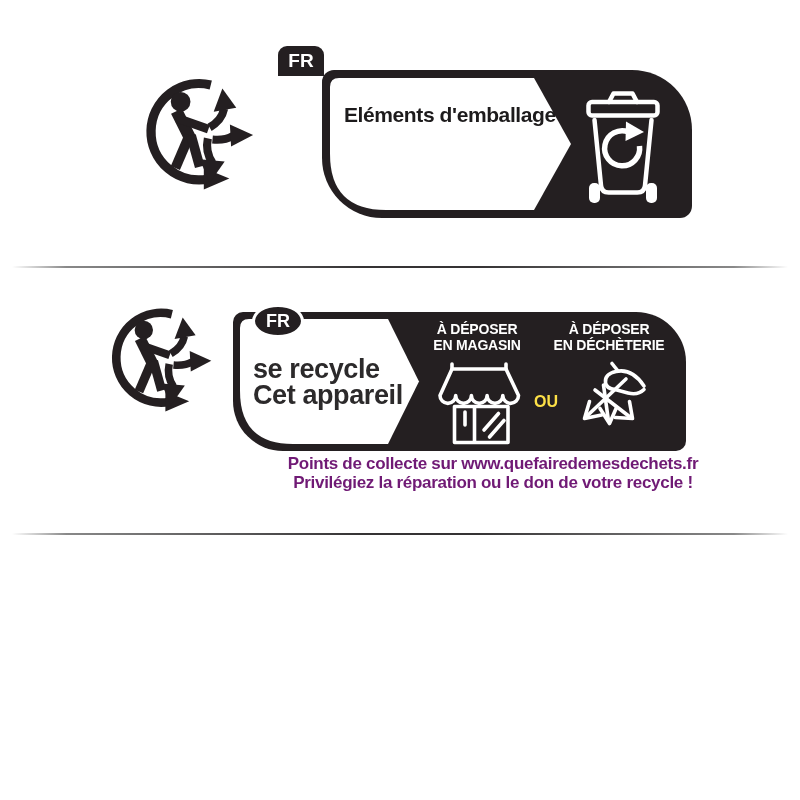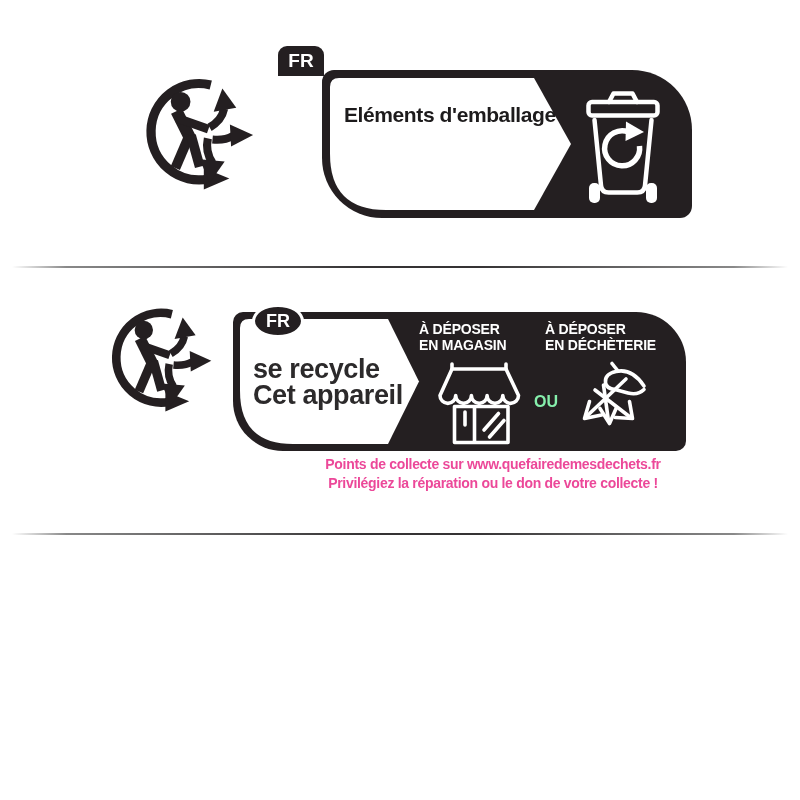--- a/index.html
+++ b/index.html
@@ -29,29 +29,29 @@
   #triman2{left:106px;top:304px;width:108px;height:108px;}
   #body2{left:233px;top:312px;width:453px;height:139px;background:#241f21;
          border-radius:10px 50px 10px 50px;z-index:1;}
   #froval{left:252px;top:304px;width:52px;height:34px;background:#241f21;
           border:3px solid #ffffff;border-radius:50%;box-sizing:border-box;
           color:#fff;font-weight:bold;font-size:18px;display:flex;align-items:center;
           justify-content:center;z-index:3;}
   #title2{position:absolute;left:20px;top:44px;color:#2c2a2b;font-weight:bold;
           font-size:27px;line-height:26px;letter-spacing:-0.4px;z-index:2;}
   .opt{position:absolute;top:10px;color:#fff;font-weight:bold;font-size:14px;
-       line-height:15.5px;text-align:left;letter-spacing:-0.2px;z-index:2;}
+       line-height:15.5px;text-align:center;letter-spacing:-0.2px;z-index:2;}
   #opt-store{left:186px;width:116px;}
   #opt-dump{left:312px;width:128px;}
   #store-icon{position:absolute;left:202px;top:50px;width:88px;height:84px;z-index:2;}
   #dump-icon{position:absolute;left:337px;top:46px;width:80px;height:88px;z-index:2;}
-  #ou{position:absolute;left:296px;top:81px;width:34px;text-align:center;color:#86efac;
+  #ou{position:absolute;left:296px;top:81px;width:34px;text-align:center;color:#fde047;
       font-weight:bold;font-size:16px;z-index:2;}
-  #footer{left:228px;top:455px;width:530px;text-align:center;color:#ec4899;
-          font-weight:bold;font-size:14px;line-height:18.5px;letter-spacing:-0.3px;
+  #footer{left:228px;top:455px;width:530px;text-align:center;color:#701a75;
+          font-weight:bold;font-size:17px;line-height:18.5px;letter-spacing:-0.3px;
           white-space:nowrap;}
 </style>
 </head>
 <body>
 
 <div class="stage">
 
   <svg id="triman1" class="abs" viewBox="0 0 100 100">
     <g fill="none" stroke="#241f21" stroke-width="8">
       <path d="M 61 9.5 A 41.5 41.5 0 1 0 59 90.5"></path>
@@ -165,18 +165,18 @@
       </g>
     </svg>
   </div>
 
   <div id="froval" class="abs">
     <span>FR</span>
   </div>
 
   <div id="footer" class="abs">
     <div>Points de collecte sur www.quefairedemesdechets.fr</div>
-    <div>Privilégiez la réparation ou le don de votre collecte !</div>
+    <div>Privilégiez la réparation ou le don de votre recycle !</div>
   </div>
 
   <div id="sep2" class="sep"></div>
 
 </div>
 
 </body></html>

